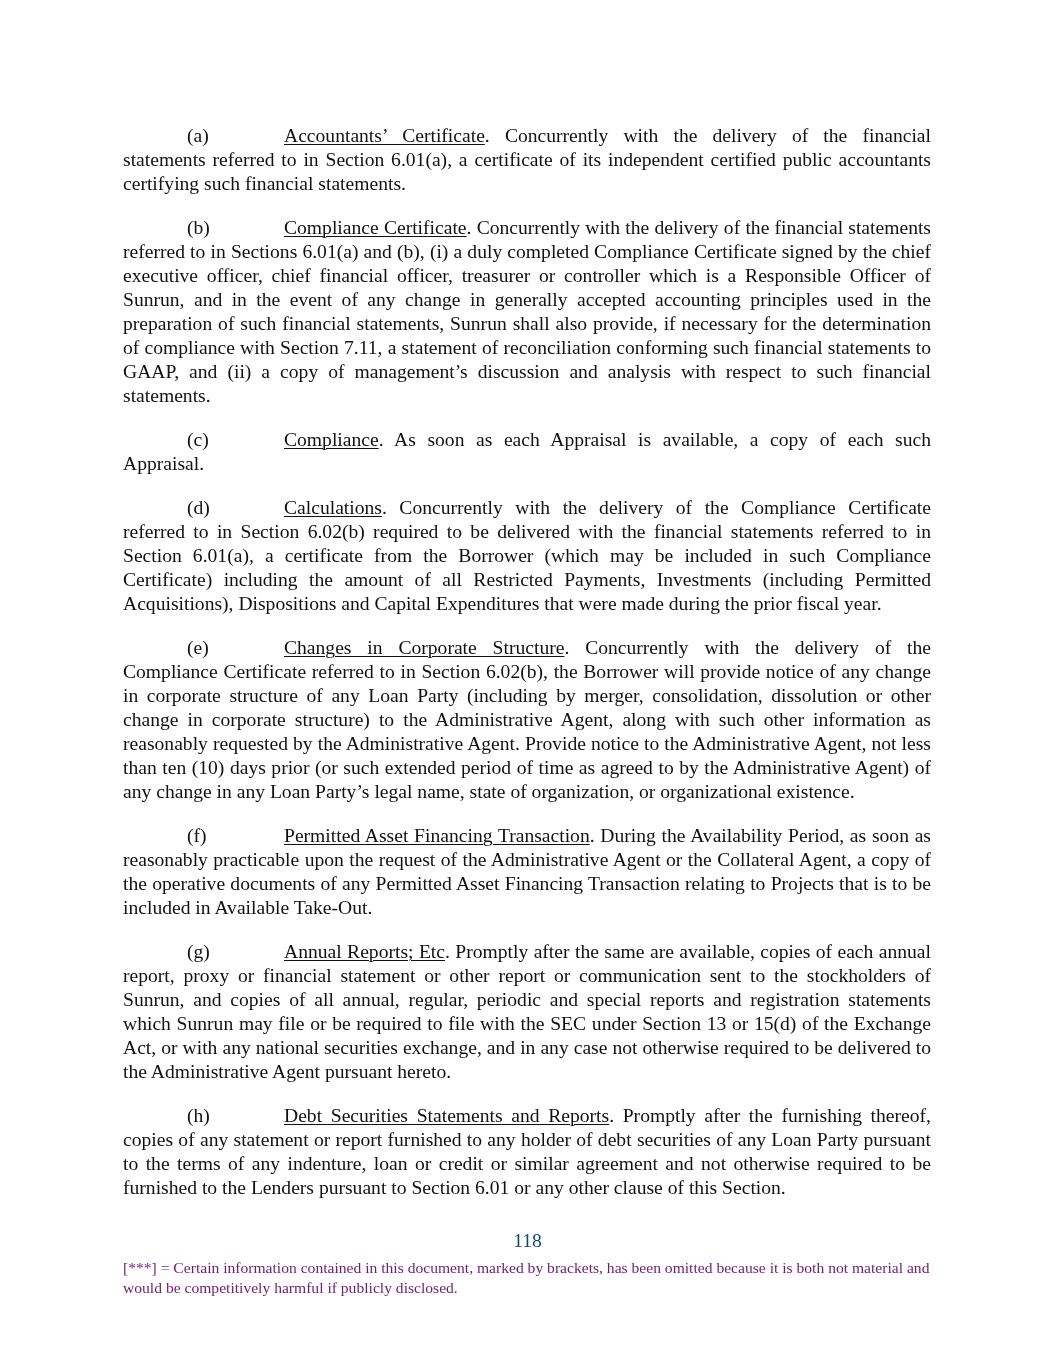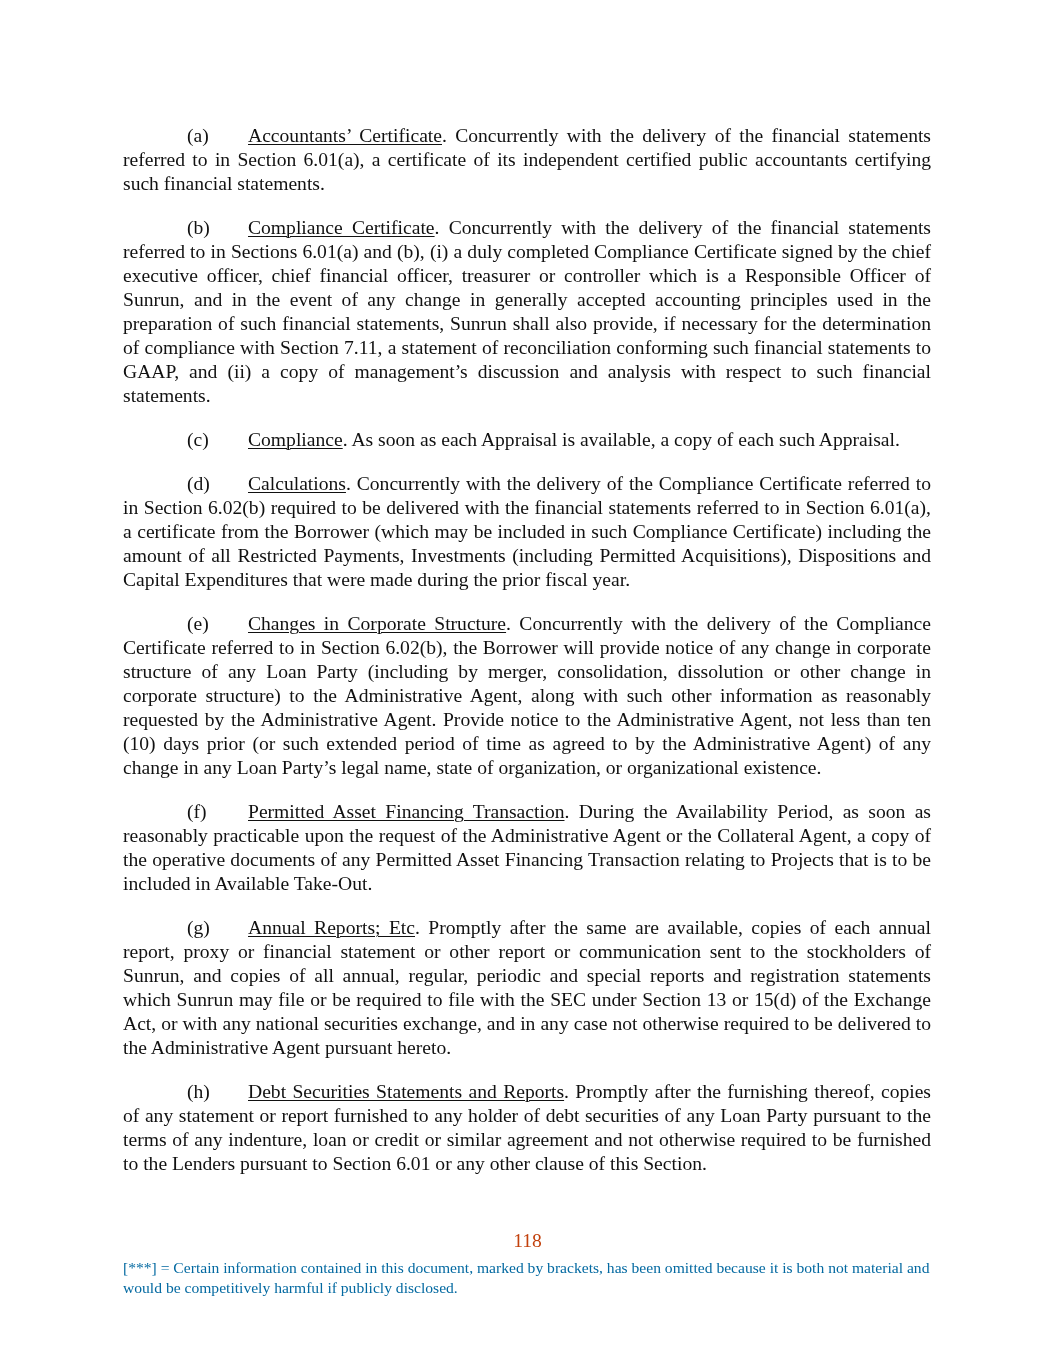--- a/index.html
+++ b/index.html
@@ -4,28 +4,28 @@
 <style>
   html, body { margin: 0; padding: 0; background: #ffffff; }
   body { width: 1055px; height: 1365px; position: relative; overflow: hidden; }
   .page {
     position: absolute; left: 123px; top: 124px; width: 808px;
     font-family: "Liberation Serif", "DejaVu Serif", serif;
     font-size: 19.6px; line-height: 24px; color: #111111;
   }
   .para { text-align: justify; margin: 0 0 20px 0; }
   .para .lbl { display: inline-block; width: 61px; margin-left: 64px; }
-  .para .hd { text-decoration: underline; text-underline-offset: 2px; text-decoration-thickness: 1px; }
+  .para .hd { text-decoration: underline; text-underline-offset: 2px; text-decoration-thickness: 1px; margin-left: 36px; }
   .pagenum {
     position: absolute; left: 0; width: 1055px; top: 1229px; text-align: center;
-    font-family: "Liberation Serif", "DejaVu Serif", serif; font-size: 19.6px; line-height: 24px; color: #c2410c;
+    font-family: "Liberation Serif", "DejaVu Serif", serif; font-size: 19.6px; line-height: 24px; color: #0c4a6e;
   }
   .footnote {
     position: absolute; left: 123px; width: 820px; top: 1258px;
-    font-family: "Liberation Serif", "DejaVu Serif", serif; font-size: 15.6px; line-height: 20px; color: #0369a1;
+    font-family: "Liberation Serif", "DejaVu Serif", serif; font-size: 15.6px; line-height: 20px; color: #701a75;
   }
 </style>
 </head>
 <body>
 
 <div class="page">
   <p class="para"><span class="lbl">(a)</span><span class="hd">Accountants’ Certificate</span><span>.  Concurrently with the delivery of the financial statements referred to in Section 6.01(a), a certificate of its independent certified public accountants certifying such financial statements.</span></p>
 
   <p class="para"><span class="lbl">(b)</span><span class="hd">Compliance Certificate</span><span>.  Concurrently with the delivery of the financial statements referred to in Sections 6.01(a) and (b), (i) a duly completed Compliance Certificate signed by the chief executive officer, chief financial officer, treasurer or controller which is a Responsible Officer of Sunrun, and in the event of any change in generally accepted accounting principles used in the preparation of such financial statements, Sunrun shall also provide, if necessary for the determination of compliance with Section 7.11, a statement of reconciliation conforming such financial statements to GAAP, and (ii) a copy of management’s discussion and analysis with respect to such financial statements.</span></p>
 

